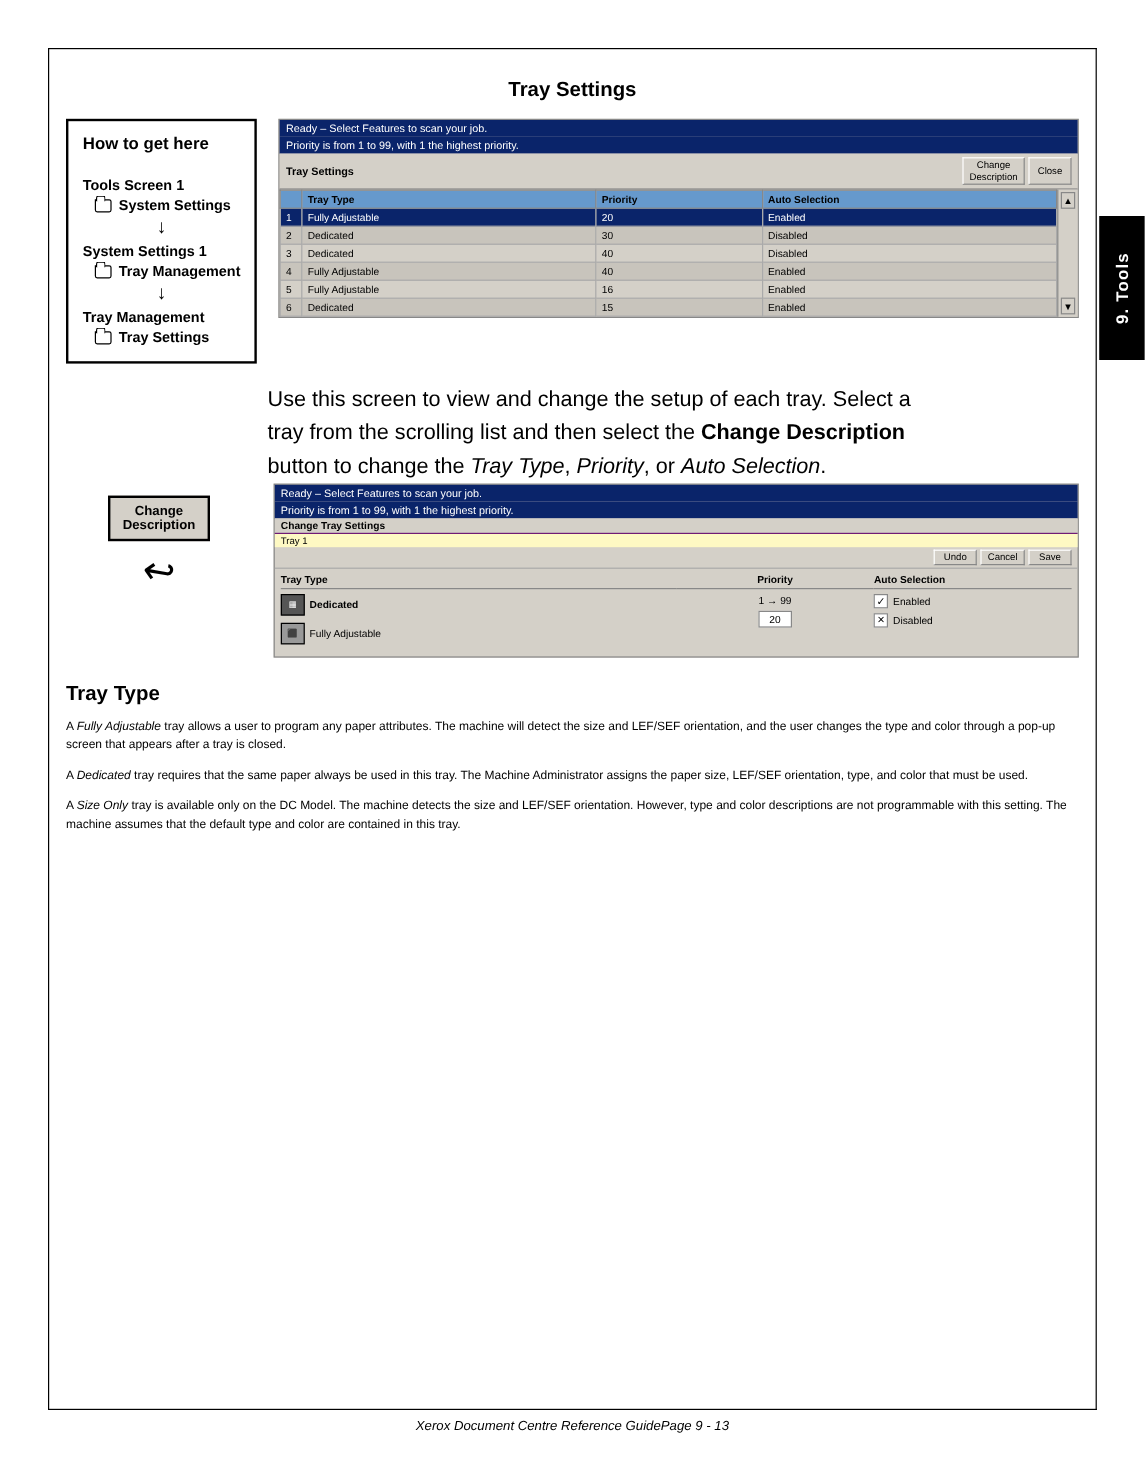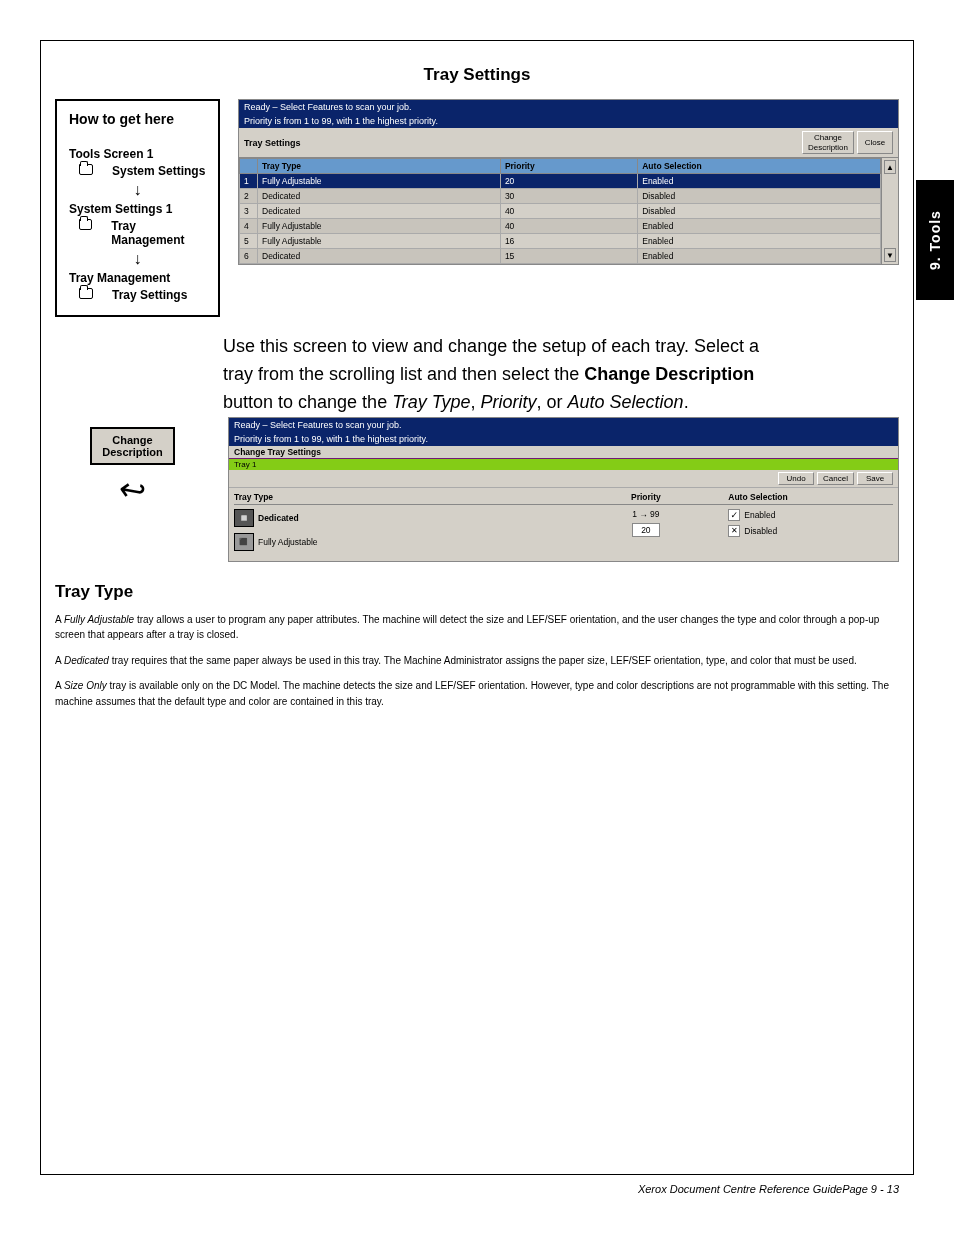--- a/index.html
+++ b/index.html
@@ -100,21 +100,22 @@
       margin-bottom: 20px;
     }
     .how-to-item {
       font-weight: bold;
       font-size: 12px;
       margin: 3px 0;
     }
     .how-to-item.indent {
       padding-left: 10px;
       display: flex;
-      gap: 17px;
+      align-items: center;
+      gap: 4px;
     }
     .arrow-down {
       display: block;
       text-align: center;
       font-size: 16px;
       margin: 2px 0;
     }
     .folder-icon {
       display: inline-block;
       width: 14px;
@@ -372,21 +373,21 @@
       margin-bottom: 10px;
     }
 
     
     .footer {
       position: absolute;
       bottom: 40px;
       left: 55px;
       right: 55px;
       display: flex;
-      justify-content: flex-end;
+      justify-content: center;
       font-size: 11px;
       font-style: italic;
       margin-top: 17px;
     }
   </style>
 </head>
 <body>
 
 <div class="side-tab">9. Tools</div>
 
@@ -501,21 +502,21 @@
         <span>Change</span><br>
         <span>Description</span>
       </div>
       <div style="margin-top:6px; font-size:32px; transform: scaleX(-1) rotate(-10deg); color:#000;">↪</div>
     </div>
 
     <div class="tray2-screenshot">
       <div class="ts2-header">Ready – Select Features to scan your job.</div>
       <div class="ts2-header">Priority is from 1 to 99, with 1 the highest priority.</div>
       <div style="padding: 1px 5px; font-size:8.5px; font-weight:bold; background:#d4d0c8; border-bottom:1px solid #701a75;">Change Tray Settings</div>
-      <div style="padding:1px 5px; font-size:8px; background:#84cc16;">Tray 1</div>
+      <div style="padding:1px 5px; font-size:8px; background:#fef9c3;">Tray 1</div>
       <div class="ts2-toolbar">
         <button class="ts-btn">Undo</button>
         <button class="ts-btn">Cancel</button>
         <button class="ts-btn">Save</button>
       </div>
       <div class="ts2-content">
 
         <div class="ts2-left">
           <div class="ts2-col-header">Tray Type</div>
           <div class="ts2-tray-item">

